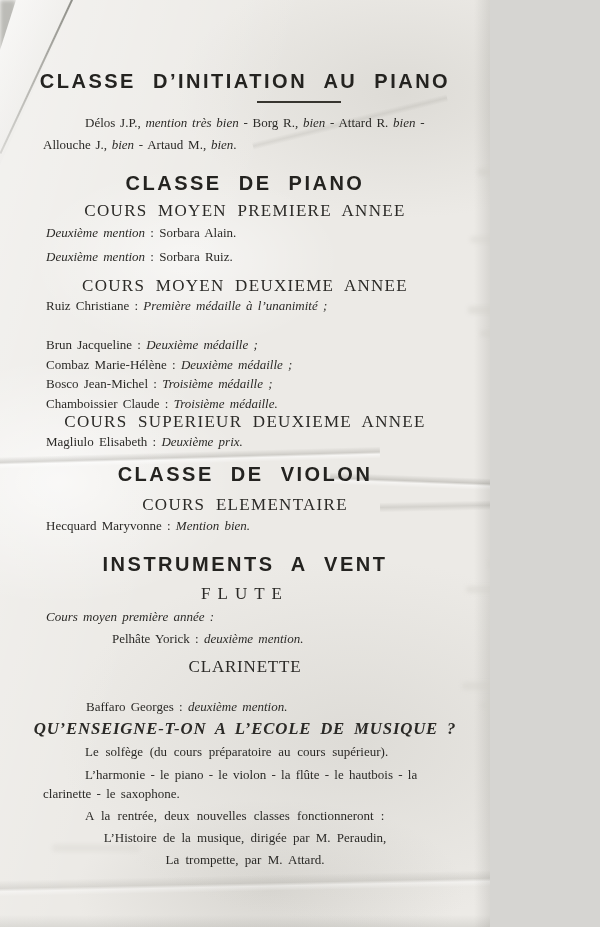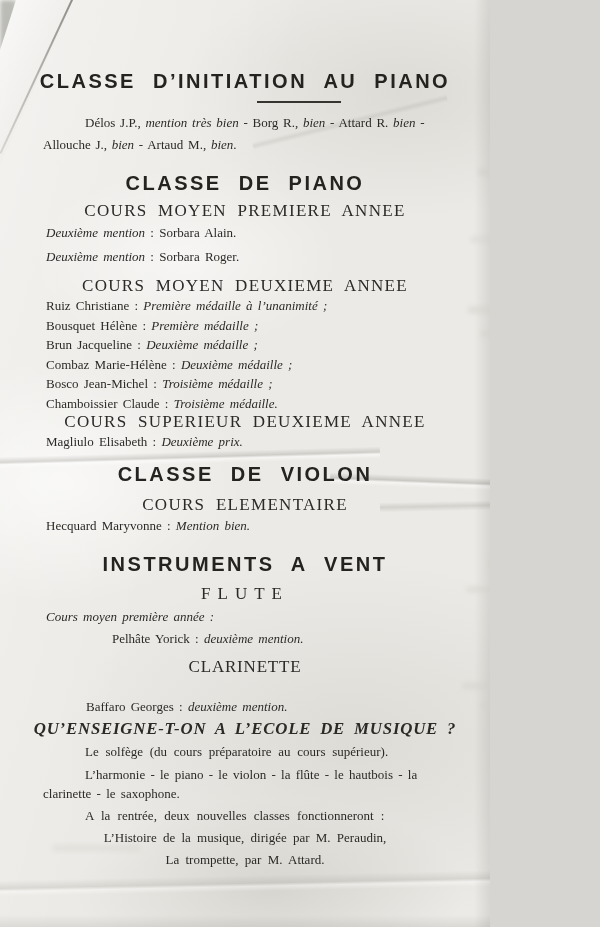--- a/index.html
+++ b/index.html
@@ -93,26 +93,25 @@
   <div class="h1" style="top:70px">CLASSE D’INITIATION AU PIANO</div>
   <div class="rule" style="top:101px;left:257px;width:84px"></div>
 
   <div class="bl" style="top:115px;left:85px;word-spacing:1.5px"><span>Délos J.P., </span><span class="it">mention très bien</span><span> - Borg R., </span><span class="it">bien</span><span> - Attard R. </span><span class="it">bien</span><span> -</span></div>
   <div class="bl" style="top:137px;left:43px;word-spacing:1.5px"><span>Allouche J., </span><span class="it">bien</span><span> - Artaud M., </span><span class="it">bien</span><span>.</span></div>
 
   <div class="h1" style="top:172px">CLASSE DE PIANO</div>
   <div class="sub" style="top:201px">COURS MOYEN PREMIERE ANNEE</div>
 
   <div class="bl" style="top:225px;left:46px"><span class="it">Deuxième mention</span><span> : Sorbara Alain.</span></div>
-  <div class="bl" style="top:249px;left:46px"><span class="it">Deuxième mention</span><span> : Sorbara Roger.</span></div>
+  <div class="bl" style="top:249px;left:46px"><span class="it">Deuxième mention</span><span> : Sorbara Ruiz.</span></div>
 
   <div class="sub" style="top:276px">COURS MOYEN DEUXIEME ANNEE</div>
 
   <div class="bl" style="top:298px;left:46px"><span>Ruiz Christiane : </span><span class="it">Première médaille à l’unanimité ;</span></div>
-  <div class="bl" style="top:318px;left:46px"><span>Bousquet Hélène : </span><span class="it">Première médaille ;</span></div>
   <div class="bl" style="top:337px;left:46px"><span>Brun Jacqueline : </span><span class="it">Deuxième médaille ;</span></div>
   <div class="bl" style="top:357px;left:46px"><span>Combaz Marie-Hélène : </span><span class="it">Deuxième médaille ;</span></div>
   <div class="bl" style="top:376px;left:46px"><span>Bosco Jean-Michel : </span><span class="it">Troisième médaille ;</span></div>
   <div class="bl" style="top:396px;left:46px"><span>Chamboissier Claude : </span><span class="it">Troisième médaille.</span></div>
 
   <div class="sub" style="top:412px">COURS SUPERIEUR DEUXIEME ANNEE</div>
   <div class="bl" style="top:434px;left:46px"><span>Magliulo Elisabeth : </span><span class="it">Deuxième prix.</span></div>
 
   <div class="h1" style="top:463px">CLASSE DE VIOLON</div>
   <div class="sub" style="top:495px">COURS ELEMENTAIRE</div>

